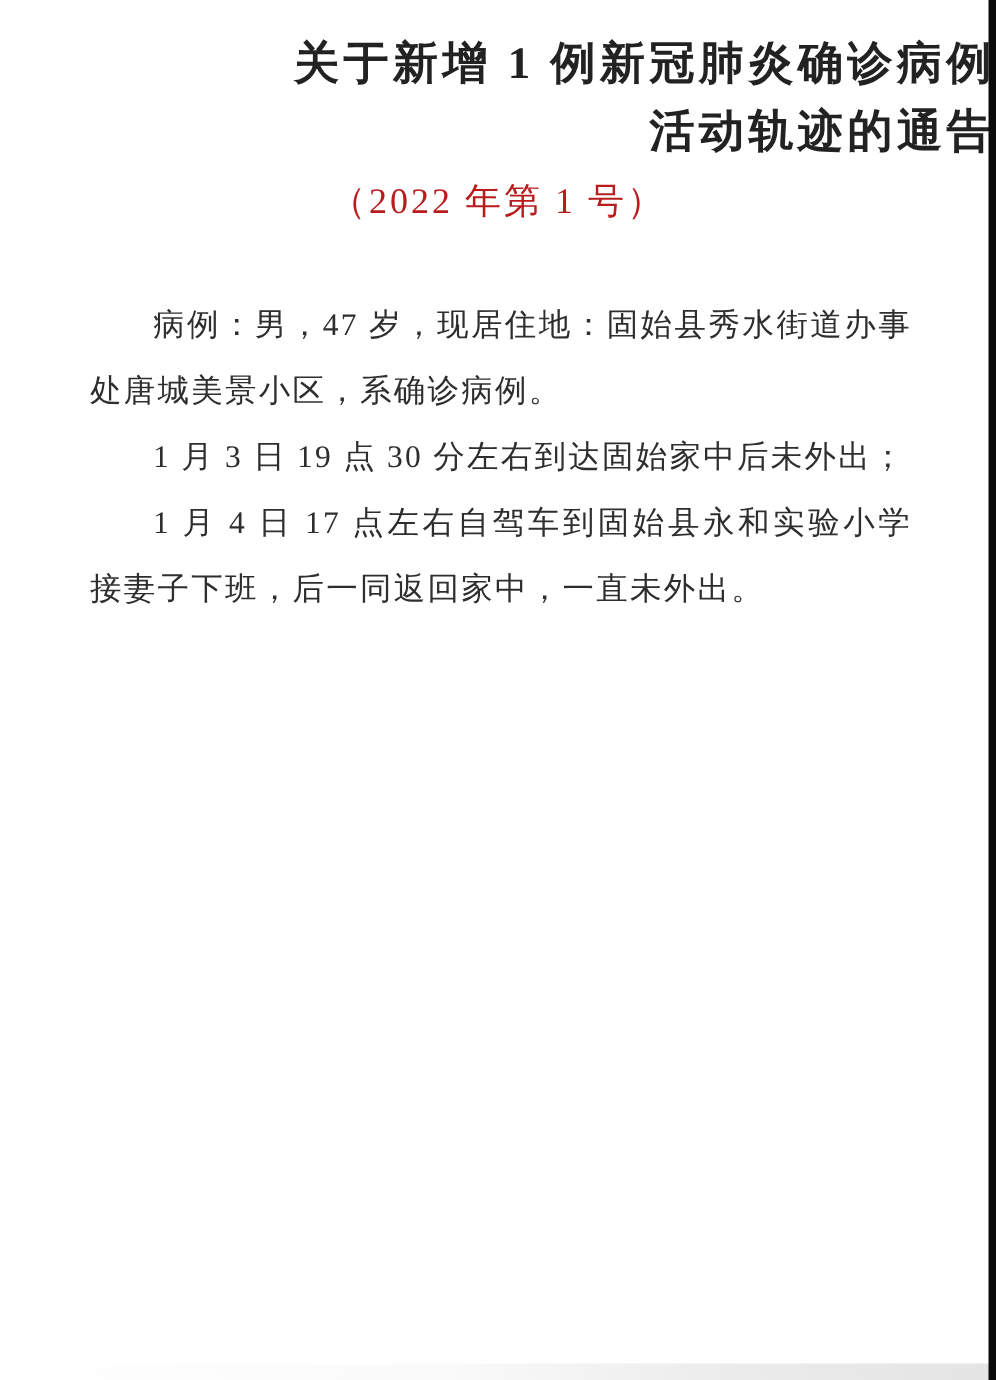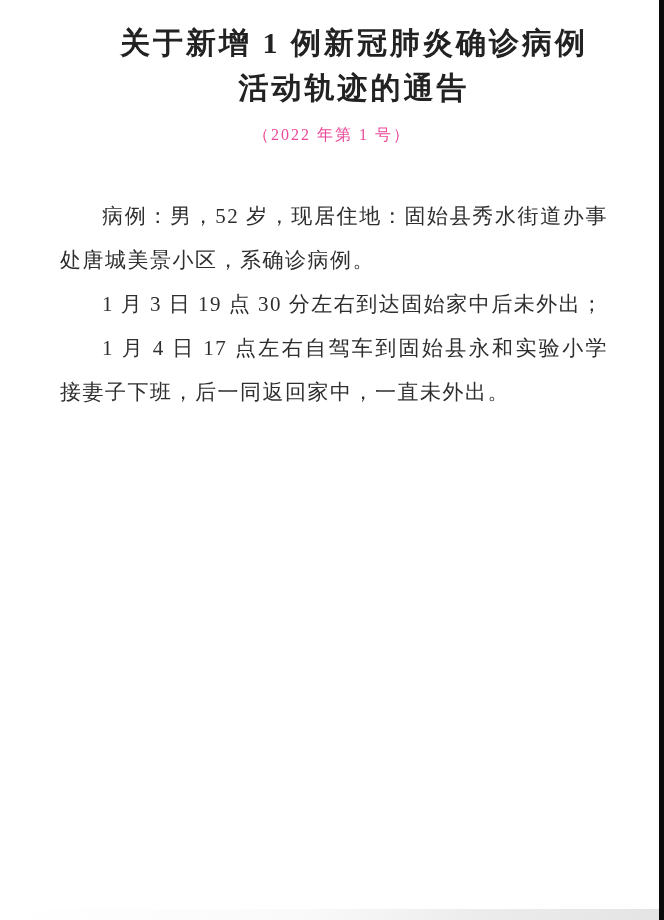--- a/index.html
+++ b/index.html
@@ -12,39 +12,39 @@
     width: 664px;
     height: 920px;
     background: #ffffff;
     overflow: hidden;
     font-family: "Liberation Serif", "DejaVu Serif", serif;
     color: #2b2b2b;
   }
   .doc-title {
     margin: 0;
     padding-top: 20px;
-    text-align: center;
+    text-align: right;
     font-size: 30px;
     line-height: 45px;
     font-weight: 600;
     letter-spacing: 3px;
     color: #222222;
     padding-left: 44px;
   }
   .doc-title .title-line {
     display: block;
   }
   .doc-number {
     margin: 10px 0 0 0;
     text-align: center;
-    font-size: 16px;
+    font-size: 24px;
     line-height: 30px;
     font-weight: 400;
     letter-spacing: 2px;
-    color: #ec4899;
+    color: #b91c1c;
   }
   .doc-body {
     margin: 44px 56px 0 60px;
     font-size: 21px;
     line-height: 44px;
     text-align: justify;
     letter-spacing: 1.5px;
     color: #2e2e2e;
   }
   .doc-body p {
@@ -74,21 +74,21 @@
 <div class="page">
 
   <h1 class="doc-title">
     <span class="title-line">关于新增 1 例新冠肺炎确诊病例</span>
     <span class="title-line">活动轨迹的通告</span>
   </h1>
 
   <div class="doc-number">（2022 年第 1 号）</div>
 
   <div class="doc-body">
-      <p>病例：男，52 岁，现居住地：固始县秀水街道办事处唐城美景小区，系确诊病例。</p>
+      <p>病例：男，47 岁，现居住地：固始县秀水街道办事处唐城美景小区，系确诊病例。</p>
       <p>1 月 3 日 19 点 30 分左右到达固始家中后未外出；</p>
       <p>1 月 4 日 17 点左右自驾车到固始县永和实验小学接妻子下班，后一同返回家中，一直未外出。</p>
     </div>
 
   <div class="page-bottom-shadow"></div>
   <div class="page-edge-strip"></div>
 
 </div>
 
 </body></html>

